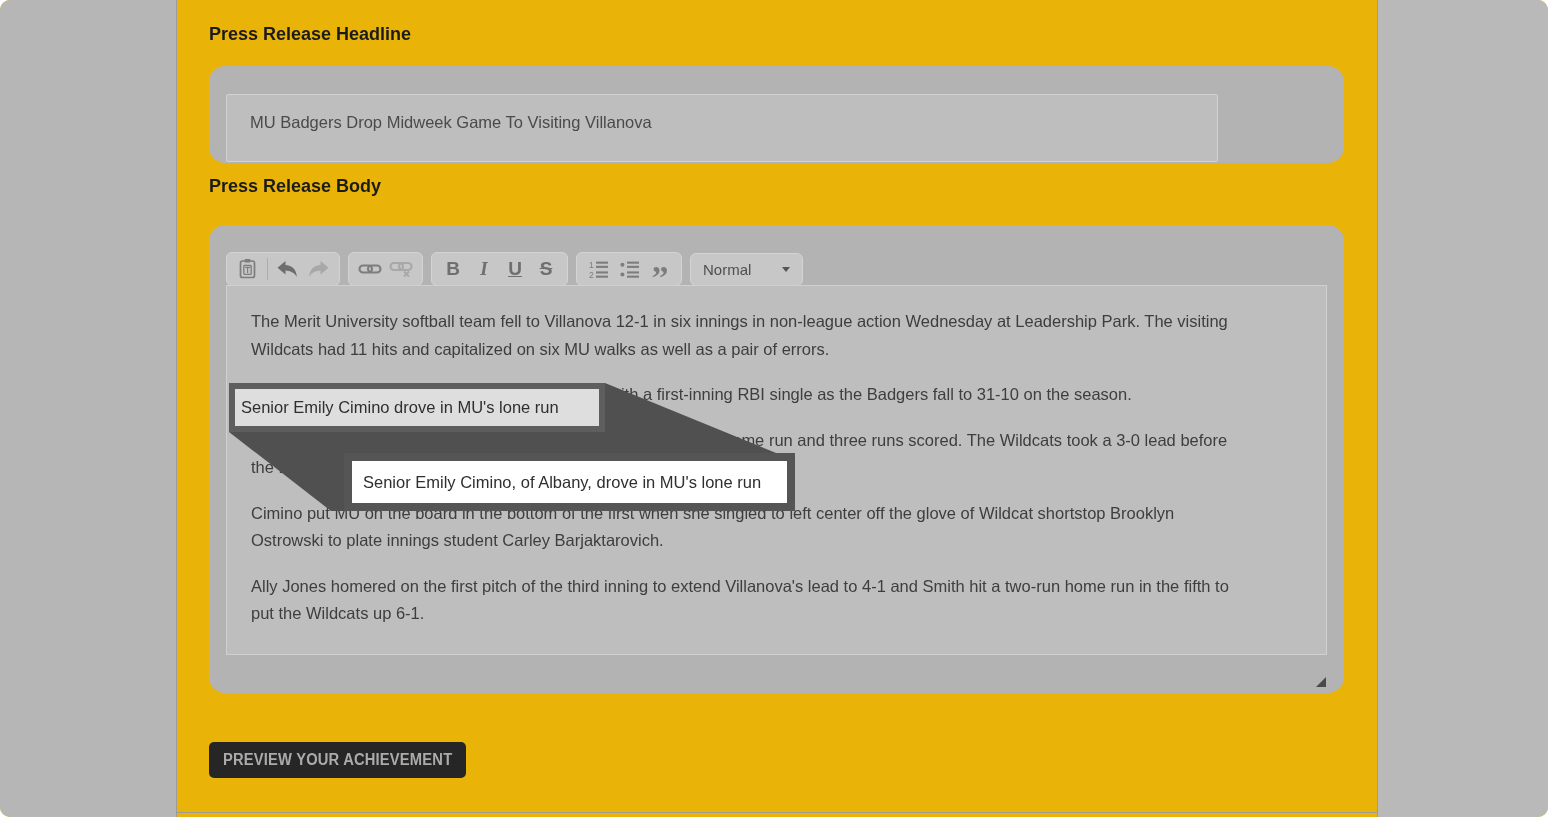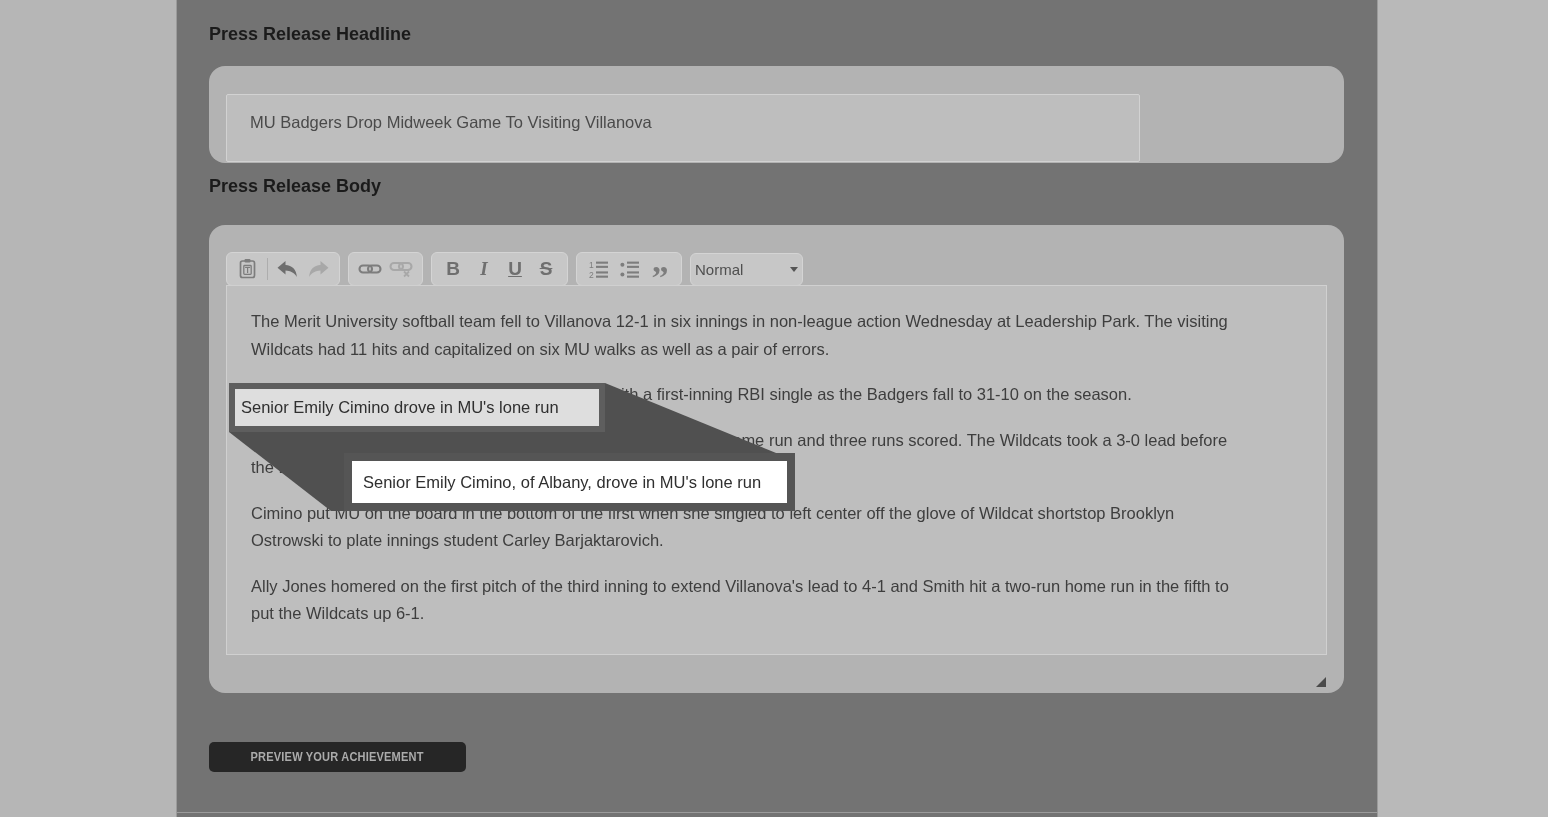--- a/index.html
+++ b/index.html
@@ -1,65 +1,65 @@
 <!DOCTYPE html>
 <html><head>
 <meta charset="utf-8">
 <style>
   html,body{margin:0;padding:0;}
   body{font-family:"Liberation Sans",sans-serif;}
-  .page{position:relative;width:1548px;height:817px;background:#737373;overflow:hidden;}
+  .page{position:relative;width:1548px;height:817px;background:#eab308;overflow:hidden;border-radius:10px;}
   .margin-strip{position:absolute;top:0;height:817px;}
   .margin-left{left:0;width:176px;background:#b6b6b6;border-right:1px solid #9b9b9b;}
   .margin-right{left:1377px;width:171px;background:#b9b9b9;border-left:1px solid #9b9b9b;}
   .content-bottom-line{position:absolute;left:177px;top:812px;width:1200px;height:1px;background:#9b9b9b;}
 
   .section-label{position:absolute;left:209px;font-size:18px;font-weight:700;color:#1b1b1b;}
   .label-headline{top:24px;}
   .label-body{top:176px;}
 
   .panel{position:absolute;left:209px;width:1135px;background:#b3b3b3;border-radius:16px;}
   .panel-headline{top:66px;height:97px;}
   .panel-body{top:225px;height:468px;}
 
-  .headline-input{position:absolute;left:226px;top:94px;width:914px;height:68px;box-sizing:border-box;
+  .headline-input{position:absolute;left:226px;top:94px;width:992px;height:68px;box-sizing:border-box;
     background:#bebebe;border:1px solid #d2d2d2;border-radius:2px;padding:0 0 12px 23px;
     font-family:"Liberation Sans",sans-serif;font-size:16.5px;color:#4a4a4a;outline:none;}
 
   
   .toolbar{position:absolute;left:17px;top:27px;display:flex;gap:8px;align-items:center;}
   .tb-group{display:flex;align-items:center;gap:7px;height:34px;padding:0 9px;background:#c7c7c7;
     border:1px solid #d4d4d4;border-radius:6px;box-sizing:border-box;}
   .tb-btn{display:flex;align-items:center;justify-content:center;width:24px;height:26px;cursor:pointer;}
   .tb-sep{width:1px;height:22px;background:#adadad;}
   .tb-letter{font-size:19px;font-weight:700;color:#6f6f6f;}
   .tb-italic{font-family:"Liberation Serif",serif;font-style:italic;}
   .tb-under{text-decoration:underline;}
   .tb-strike{text-decoration:line-through;}
   .tb-quote{font-family:"Liberation Serif",serif;font-weight:700;font-size:34px;color:#7d7d7d;
     line-height:10px;display:inline-block;transform:translateY(9px);}
   .tb-dropdown{display:flex;align-items:center;justify-content:space-between;width:113px;height:33px;
-    padding:0 4px;background:#c7c7c7;border:1px solid #d4d4d4;border-radius:6px;box-sizing:border-box;cursor:pointer;}
+    padding:0 12px;background:#c7c7c7;border:1px solid #d4d4d4;border-radius:6px;box-sizing:border-box;cursor:pointer;}
   .tb-dropdown .val{font-size:15px;color:#4f4f4f;}
   .caret{width:0;height:0;border-left:4.5px solid transparent;border-right:4.5px solid transparent;
     border-top:5.5px solid #555;}
 
   
   .editor-area{position:absolute;left:17px;top:60px;width:1101px;height:370px;box-sizing:border-box;
     background:#bebebe;border:1px solid #d0d0d0;}
   .editor-content{padding:22px 24px 0 24px;font-size:16.5px;line-height:27.5px;color:#3e3e3e;}
   .editor-content p{margin:0 0 18px 0;white-space:pre-line;}
   .p2gap{display:inline-block;width:358px;height:1px;}
   .resize-grip{position:absolute;right:18px;bottom:6px;width:0;height:0;
     border-left:10px solid transparent;border-bottom:10px solid #4a4a4a;cursor:nwse-resize;}
 
   
-  .preview-btn{position:absolute;left:209px;top:742px;width:257px;height:30px;background:#262626;
+  .preview-btn{position:absolute;left:209px;top:742px;width:257px;height:36px;background:#262626;
     border:none;border-radius:5px;color:#ababab;font-family:"Liberation Sans",sans-serif;
-    font-weight:700;font-size:12px;letter-spacing:0.2px;cursor:pointer;display:flex;
+    font-weight:700;font-size:16px;letter-spacing:0.2px;cursor:pointer;display:flex;
     align-items:center;justify-content:center;}
   .preview-btn span{display:inline-block;transform:scaleX(0.92);white-space:nowrap;}
 
   
   .overlay-svg{position:absolute;left:0;top:0;width:1548px;height:817px;pointer-events:none;z-index:10;}
   .callout-source{position:absolute;left:229px;top:383px;width:376px;height:49px;box-sizing:border-box;
     background:#dedede;border:6px solid #5e5e5e;display:flex;align-items:center;padding-left:6px;
     font-size:16.5px;color:#2f2f2f;z-index:11;white-space:nowrap;}
   .callout-tooltip{position:absolute;left:344px;top:453px;width:451px;height:58px;box-sizing:border-box;
     background:#ffffff;border:8px solid #555555;display:flex;align-items:center;padding-left:11px;

